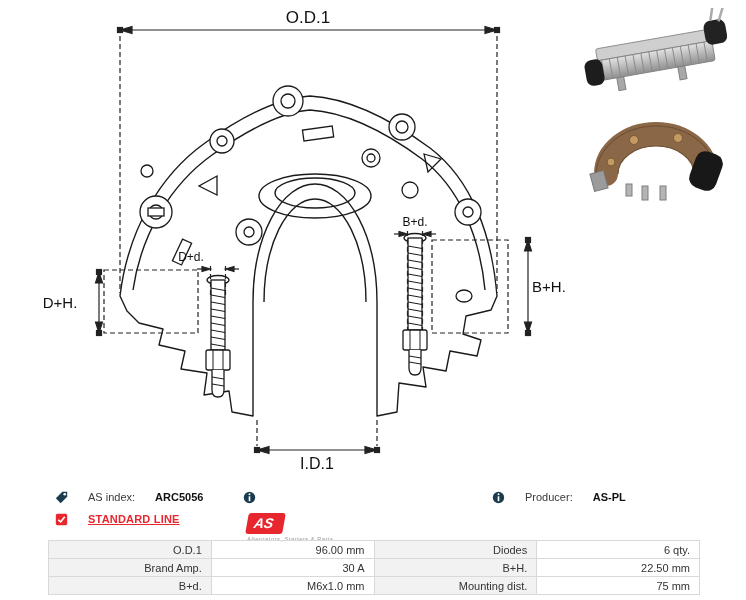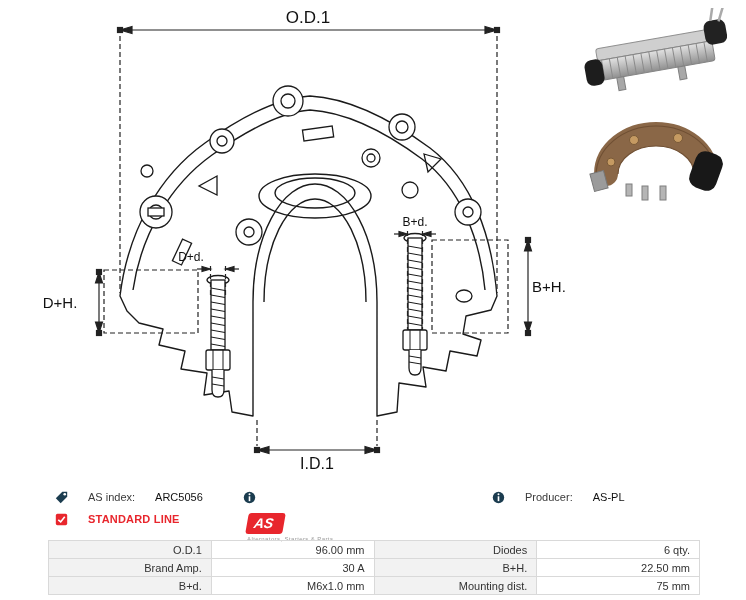--- a/index.html
+++ b/index.html
@@ -8,22 +8,22 @@
           font-family:"Liberation Sans", sans-serif; overflow:hidden; }
   .diagram { position:absolute; left:0; top:0; }
   .photo1 { position:absolute; left:584px; top:8px; }
   .photo2 { position:absolute; left:584px; top:102px; }
 
   .info { position:absolute; left:55px; top:491px; width:662px;
           display:grid; grid-template-columns:188px 249px 1fr; row-gap:9px;
           font-size:11px; color:#3a3a3a; align-items:start; }
   .cell { display:flex; align-items:center; gap:20px; line-height:13px; }
   .cell svg { flex:0 0 auto; }
-  .b { font-weight:normal; color:#111; }
-  .red { color:#e8262d; font-weight:bold; letter-spacing:0.2px; }
+  .b { font-weight:bold; color:#111; }
+  .red { color:#e8262d; font-weight:bold; letter-spacing:0.2px;text-decoration:underline; }
   .logo-wrap { display:flex; flex-direction:column; align-items:flex-start; gap:2px; padding-left:4px; }
   .as-logo { background:#e8262d; color:#fff; font-weight:bold; font-style:italic;
              font-size:14px; line-height:1; padding:3px 11px 4px 7px; border-radius:3px;
              transform:skewX(-10deg); }
   .as-tagline { font-size:6px; color:#999; letter-spacing:0.4px; }
 
   .spec { position:absolute; left:48px; top:540px; width:652px;
           border-collapse:collapse; table-layout:fixed; font-size:11px; color:#333; }
   .spec td { border:1px solid #d9d9d9; height:18px; padding:0 9px;
              text-align:right; overflow:hidden; white-space:nowrap; }

